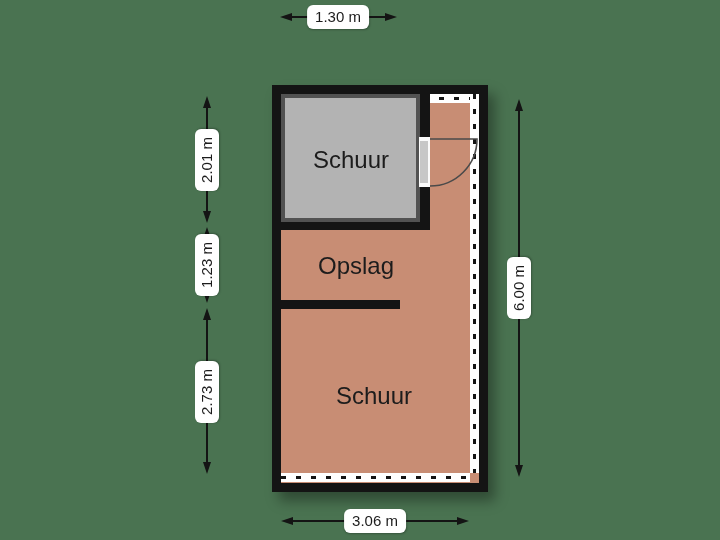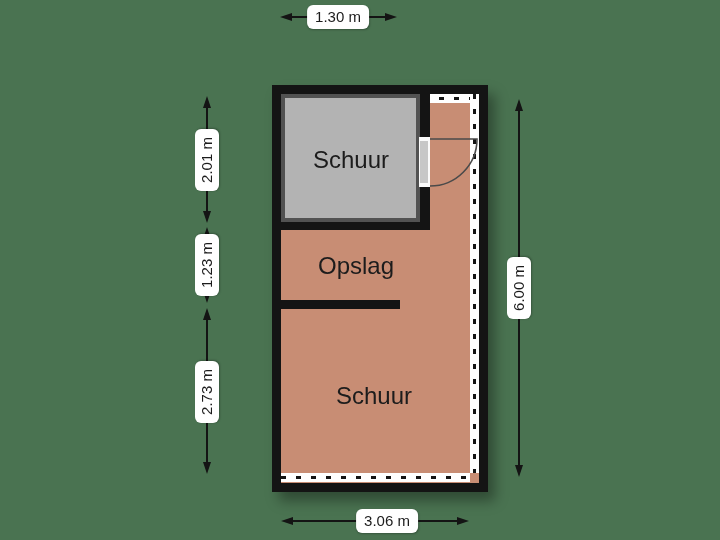--- a/index.html
+++ b/index.html
@@ -121,13 +121,13 @@
 
 <div class="abs room-label" style="left:351px;top:160px;">Schuur</div>
 <div class="abs room-label" style="left:356px;top:266px;">Opslag</div>
 <div class="abs room-label" style="left:374px;top:396px;">Schuur</div>
 
 <div class="abs dim-label" style="left:338px;top:17px;">1.30 m</div>
 <div class="abs dim-label vertical" style="left:207px;top:160px;">2.01 m</div>
 <div class="abs dim-label vertical" style="left:207px;top:265px;">1.23 m</div>
 <div class="abs dim-label vertical" style="left:207px;top:392px;">2.73 m</div>
 <div class="abs dim-label vertical" style="left:519px;top:288px;">6.00 m</div>
-<div class="abs dim-label" style="left:387px;top:521px;">3.06 m</div>
+<div class="abs dim-label" style="left:375px;top:521px;">3.06 m</div>
 
 </body></html>

